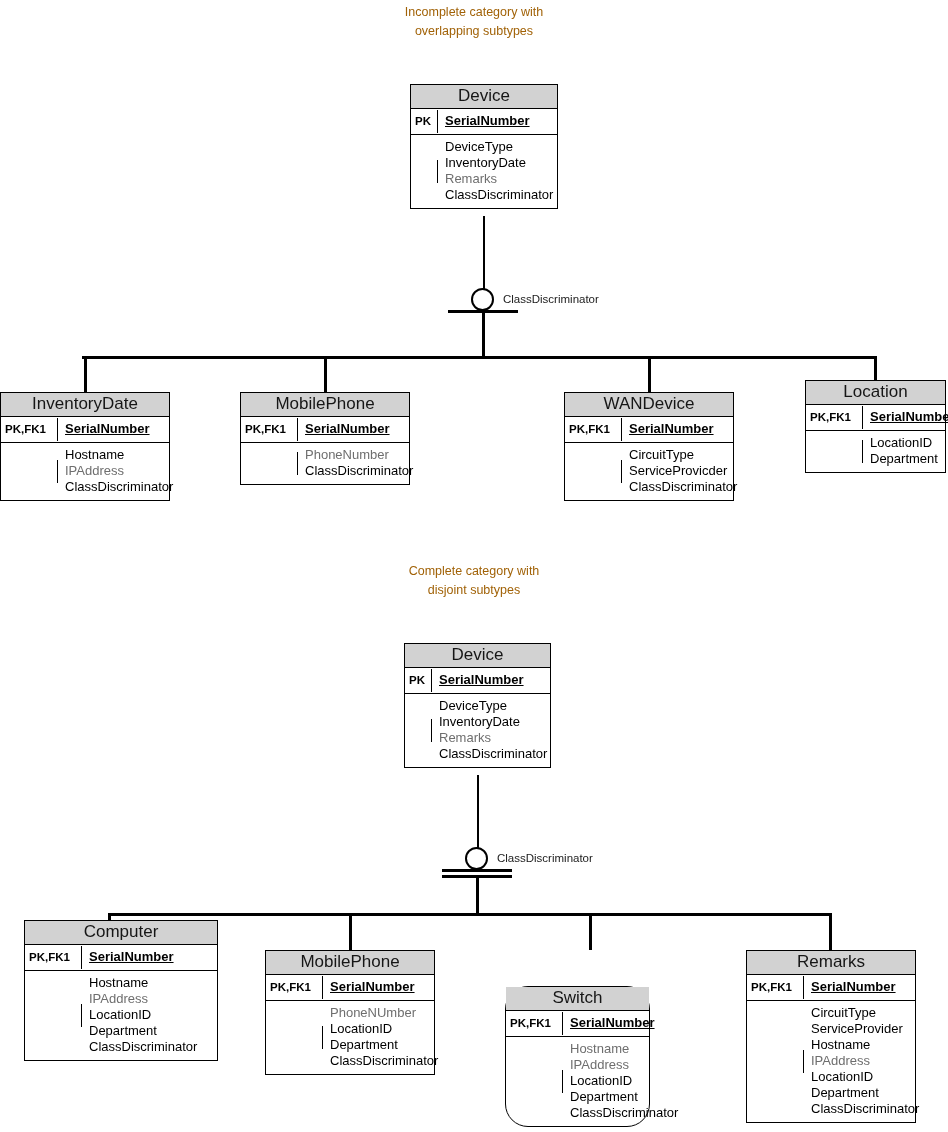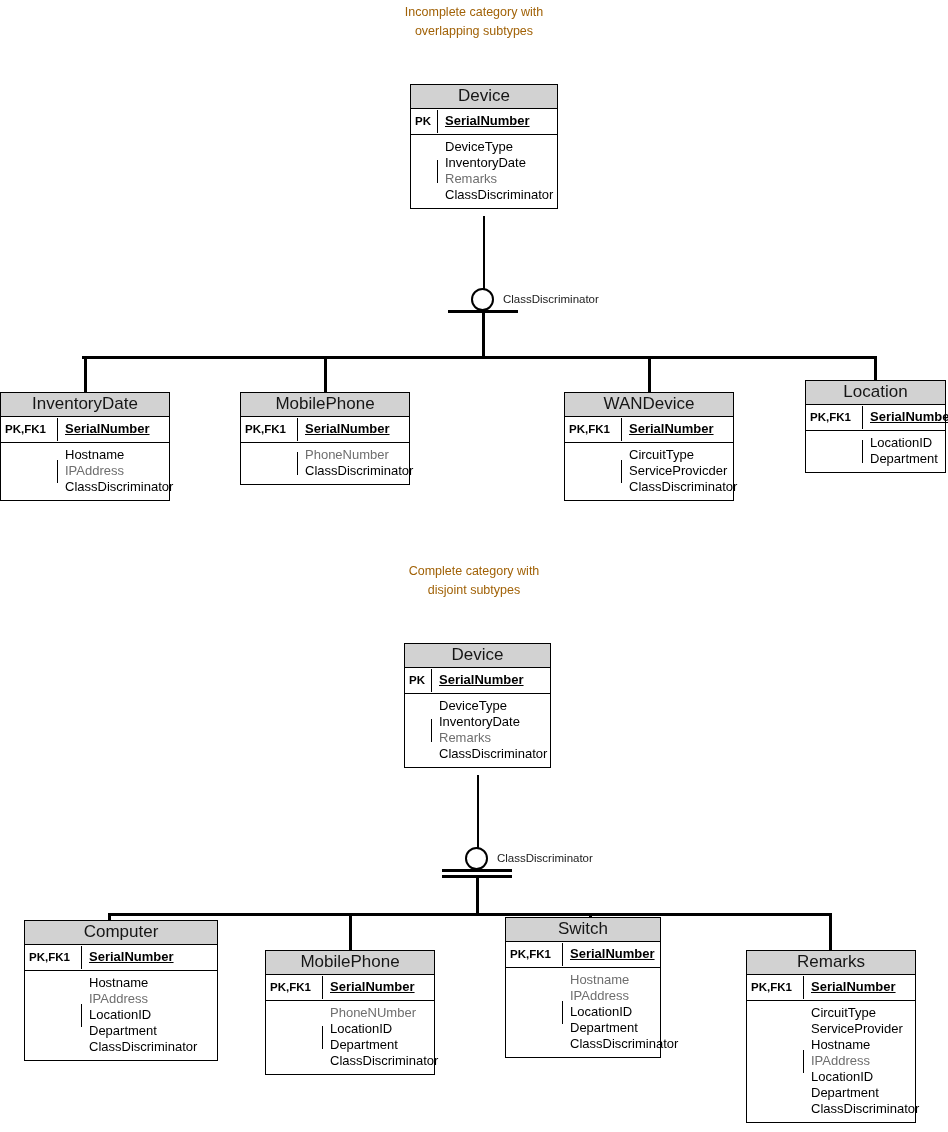--- a/index.html
+++ b/index.html
@@ -273,21 +273,21 @@
         <div class="col-key" style="width: 57px;">&nbsp;</div>
         <div class="col-attrs">
           <span class="attr g">PhoneNUmber</span>
           <span class="attr b">LocationID</span>
           <span class="attr b">Department</span>
           <span class="attr b">ClassDiscriminator</span>
         </div>
       </div>
     </div>
     <div class="vline thick" style="left: 589px; top: 913px; height: 37px;"></div>
-    <div class="entity" style="left: 505px; top: 917px; width: 156px;">
+    <div class="entity" style="left: 505px; top: 986px; width: 145px; border-radius: 23px;">
       <div class="ent-title">Switch</div>
       <div class="ent-section keys">
         <div class="col-key" style="width: 57px;">PK,FK1</div>
         <div class="col-attrs">
           <span class="attr pk">SerialNumber</span>
         </div>
       </div>
       <div class="ent-section body">
         <div class="col-key" style="width: 57px;">&nbsp;</div>
         <div class="col-attrs">

